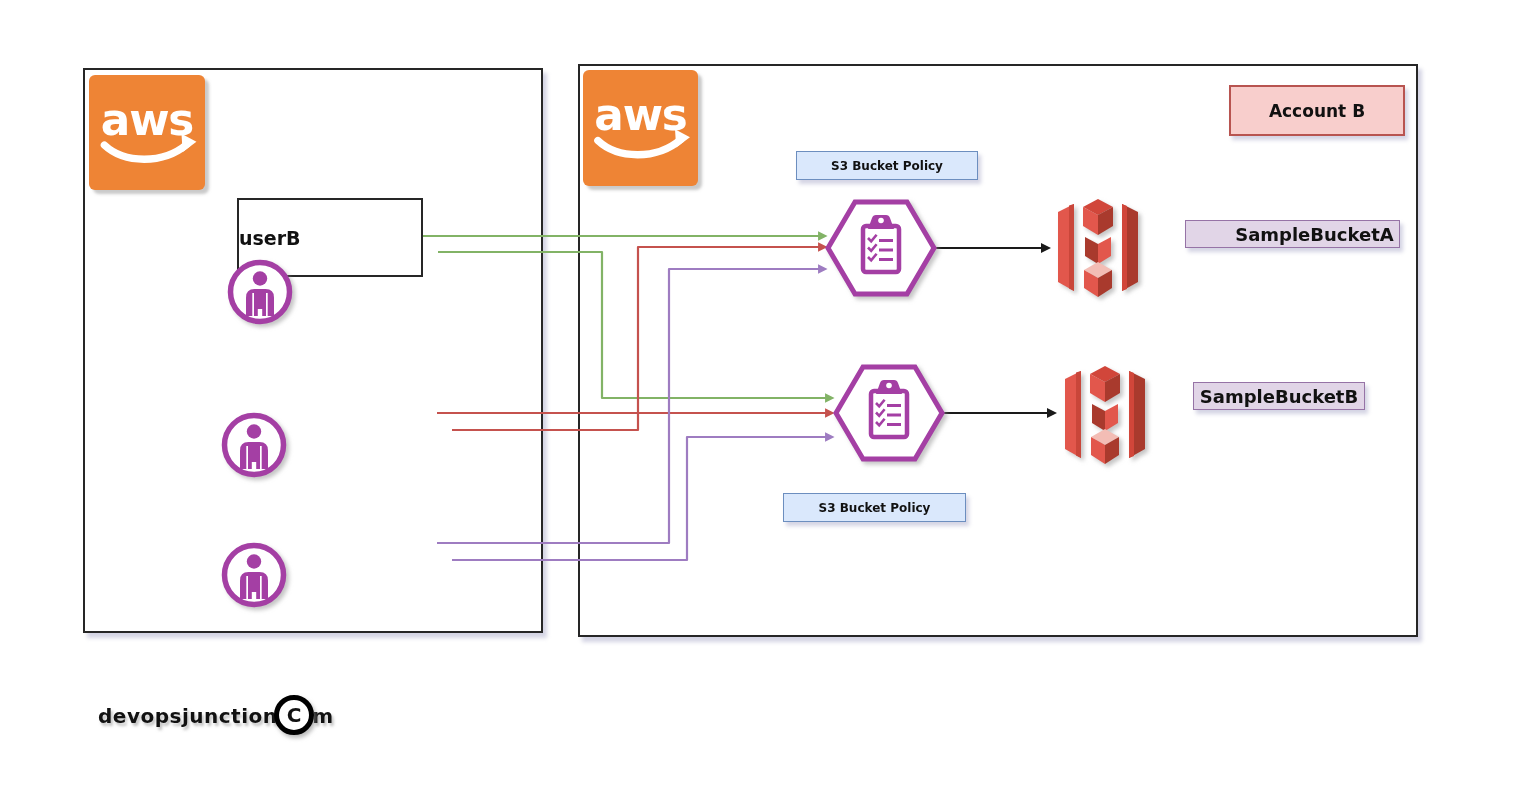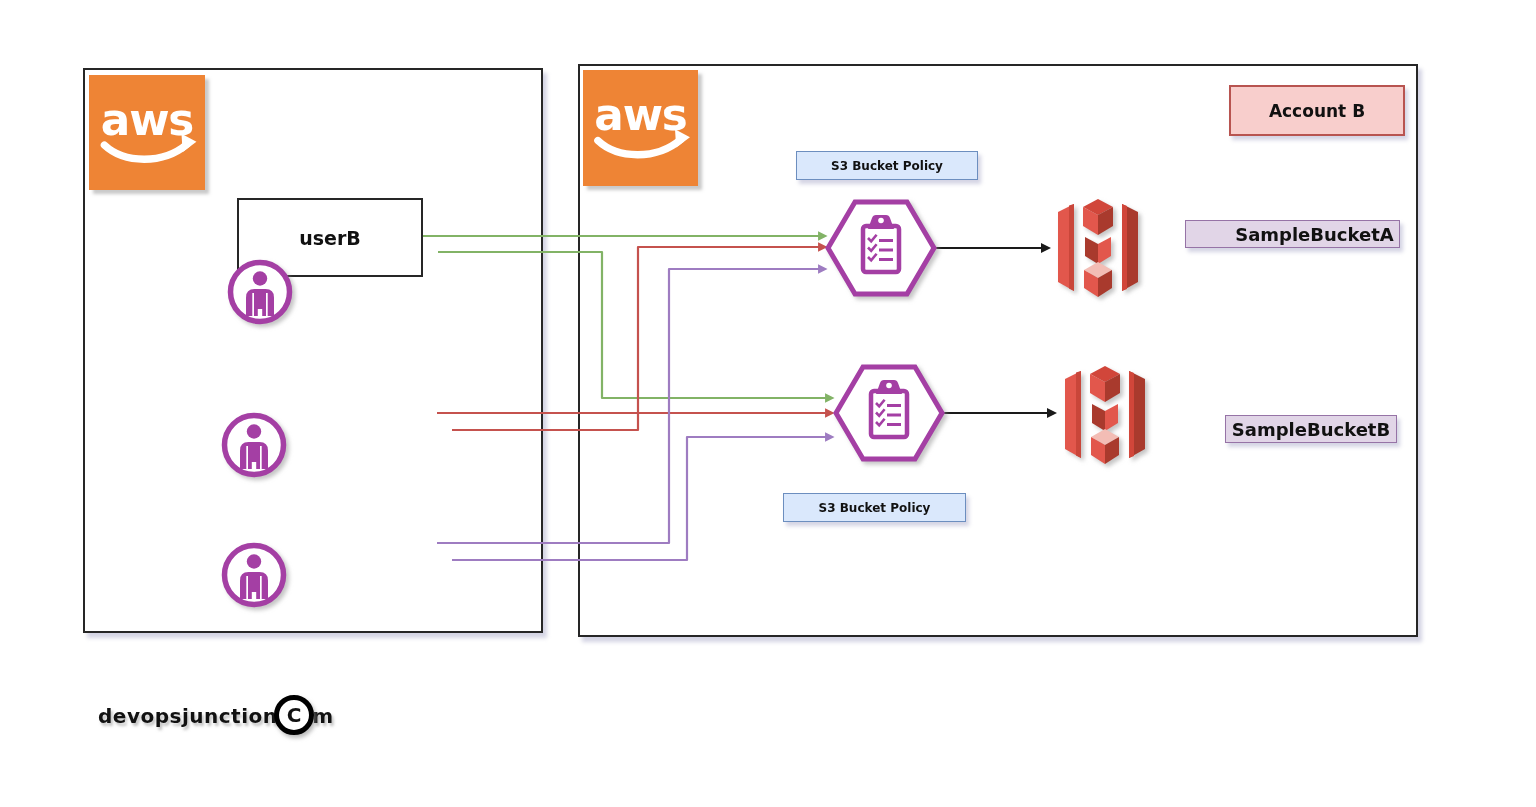--- a/index.html
+++ b/index.html
@@ -10,20 +10,21 @@
   .abs{position:absolute;}
   
   .account-box{
     border:2px solid #262626;background:#ffffff;
     box-shadow:4px 5px 4px rgba(160,160,195,0.45);
   }
   
   .aws-logo{
     background:var(--aws-orange,#EE8435);
     box-shadow:4px 4px 3px rgba(150,150,150,0.5);
+    border-radius:6px;
   }
   .aws-logo svg{display:block;width:100%;height:100%;}
   
   .chip{
     display:flex;align-items:center;justify-content:center;
     font-weight:bold;box-shadow:3px 4px 4px rgba(160,160,195,0.45);
   }
   .chip-account{
     background:var(--account-label-fill,#F8CECC);
     border:2px solid var(--account-label-border,#B85450);
@@ -35,21 +36,21 @@
     font-size:12px;
   }
   .chip-bucket{
     background:var(--bucket-label-fill,#E1D5E7);
     border:1.5px solid var(--bucket-label-border,#9673A6);
     font-size:18px;
   }
   
   .user-box{
     border:2px solid #262626;background:#ffffff;
-    display:flex;align-items:center;justify-content:center;
+    display:flex;align-items:center;
     font-size:19px;font-weight:bold;
   }
   .icon-shadow{filter:drop-shadow(3px 3px 2px rgba(150,150,150,0.55));}
   .lines-layer{left:0;top:0;z-index:4;pointer-events:none;}
   .node-layer{z-index:6;}
   .under-layer{z-index:2;}
   
   .footer-site{
     font-size:20px;font-weight:bold;letter-spacing:0.5px;
     text-shadow:2px 3px 3px rgba(140,140,140,0.55);
@@ -203,20 +204,20 @@
     <polygon points="31,13 46,21 46,41 31,32" fill="#E2574C"></polygon>
     <polygon points="61,13 46,21 46,41 61,32" fill="#A93A2D"></polygon>
     <polygon points="33,43 46,50 46,70 33,62" fill="#A93A2D"></polygon>
     <polygon points="59,43 46,50 46,70 59,62" fill="#E2574C"></polygon>
     <polygon points="46,68 60,76 46,84 32,76" fill="#F3BDB5"></polygon>
     <polygon points="32,76 46,84 46,103 32,94" fill="#E2574C"></polygon>
     <polygon points="60,76 46,84 46,103 60,94" fill="#A93A2D"></polygon>
   </svg>
 
   <div class="abs chip chip-bucket node-layer" style="left:1185px;top:220px;width:169px;height:26px;padding-left:44px;">SampleBucketA</div>
-  <div class="abs chip chip-bucket node-layer" style="left:1193px;top:415px;width:170px;height:26px;margin-left:32px;">SampleBucketB</div>
+  <div class="abs chip chip-bucket node-layer" style="left:1193px;top:382px;width:170px;height:26px;">SampleBucketB</div>
 
   <div class="abs footer-site node-layer" style="left:98px;top:704px;">devopsjunction.com</div>
   <div class="abs copyright-badge node-layer" style="left:274px;top:695px;">
     <span>C</span>
   </div>
 
 </div>
 
 </body></html>

